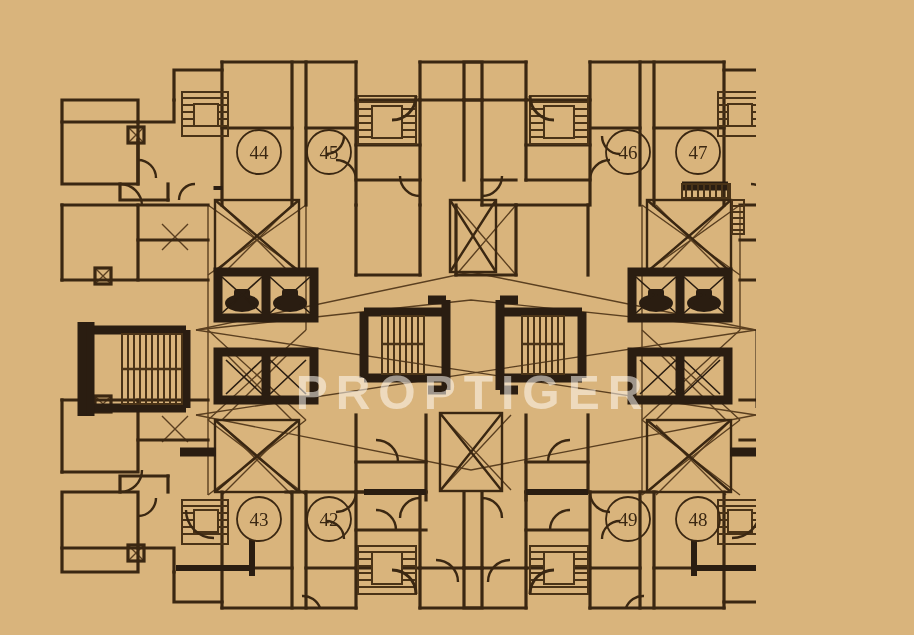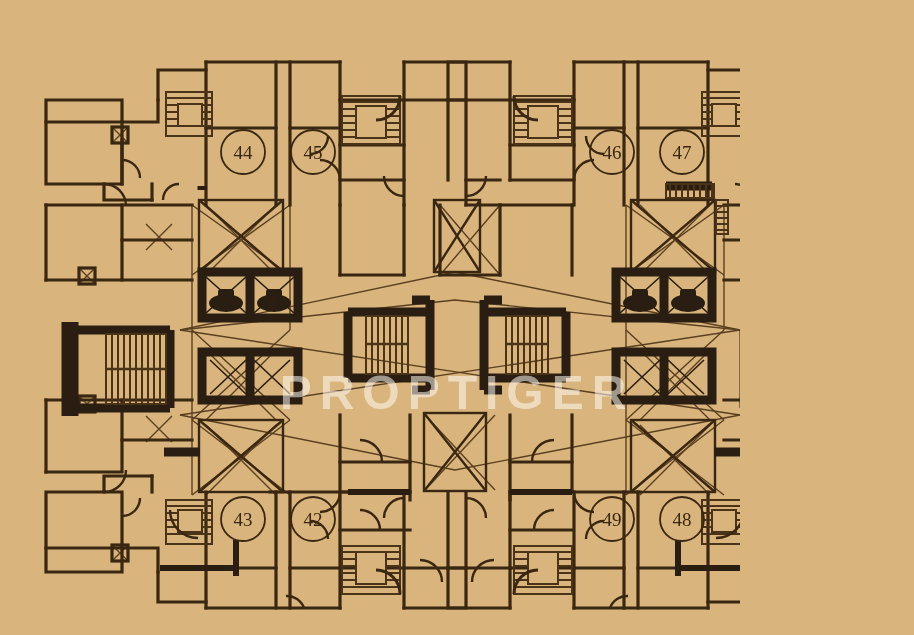--- a/index.html
+++ b/index.html
@@ -9,20 +9,21 @@
   }
   body {
     font-family: "Liberation Serif", serif;
   }
   #page {
     position: relative;
     width: 740px;
     height: 635px;
     background: #d9b47c;
     overflow: hidden;
+    margin-left: 16px;
   }
   #plan-title {
     position: absolute;
     top: 2px;
     left: 0;
     width: 914px;
     text-align: center;
     font-family: "Liberation Serif", serif;
     font-size: 37px;
     font-weight: 400;

